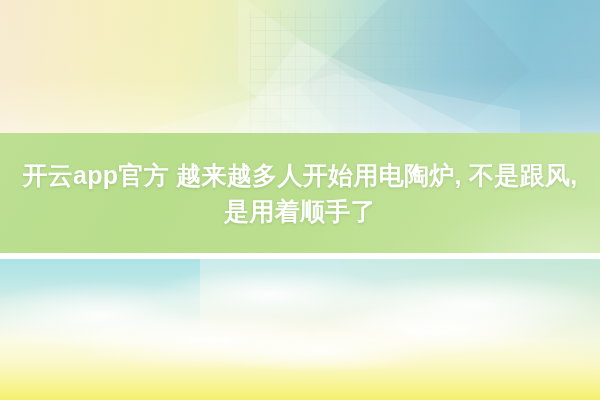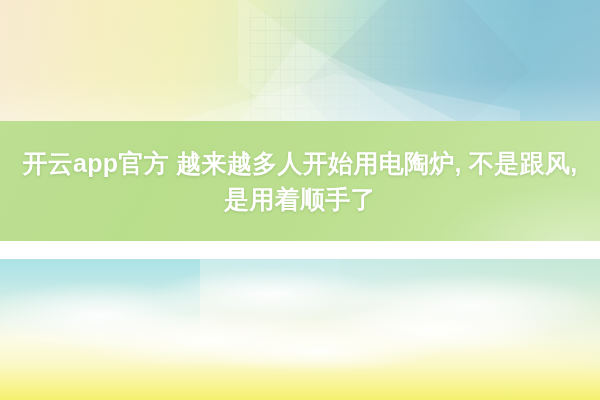--- a/index.html
+++ b/index.html
@@ -88,21 +88,21 @@
     background-image:
       repeating-linear-gradient(0deg, rgba(120,130,140,0.55) 0 1px, transparent 1px 13px),
       repeating-linear-gradient(90deg, rgba(120,130,140,0.55) 0 1px, transparent 1px 15px);
     -webkit-mask-image: linear-gradient(135deg, rgba(0,0,0,0.9) 10%, rgba(0,0,0,0) 70%);
     mask-image: linear-gradient(135deg, rgba(0,0,0,0.9) 10%, rgba(0,0,0,0) 70%);
   }
 
   
   .title-band {
     position: absolute;
-    left: 0; top: 121px;
+    left: 0; top: 133px;
     width: 600px; height: 120px;
     background:
       linear-gradient(120deg,
         #bcdf92 0%,
         #b8dd8b 28%,
         #bcdf8f 55%,
         #c3e39a 78%,
         #c9e6a6 100%);
     display: flex;
     align-items: center;

